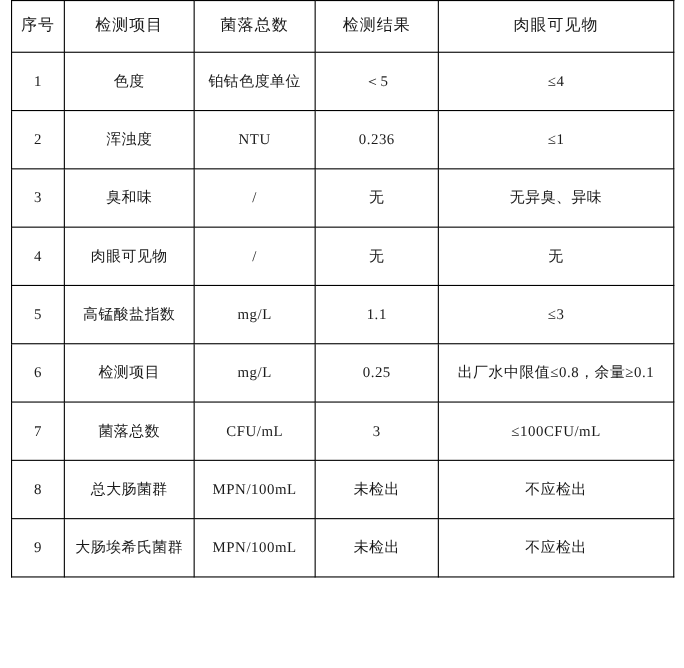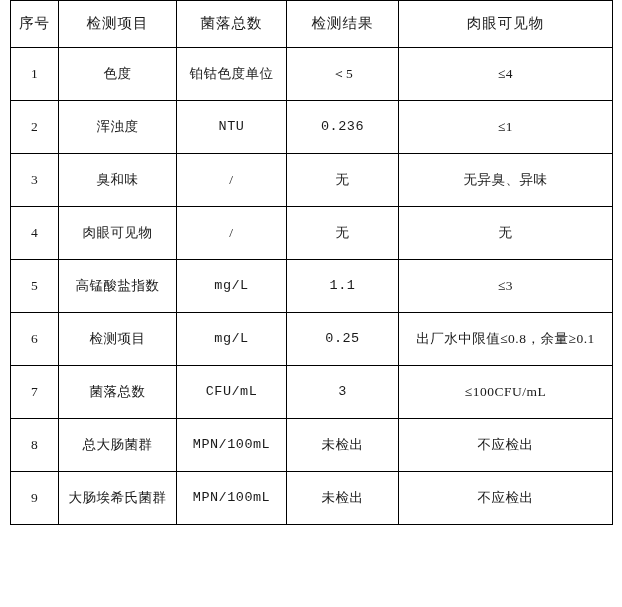--- a/index.html
+++ b/index.html
@@ -62,21 +62,21 @@
   }
   .col-no    { width: 48px; }
   .col-item  { width: 118px; }
   .col-unit  { width: 110px; }
   .col-res   { width: 112px; }
   .col-limit { width: 214px; }
   .two-line {
     line-height: 1.5;
   }
   .cell-ascii {
-    font-family: Liberation Mono, monospace;
+    font-family: Liberation Serif, serif;
   }
 </style>
 </head>
 <body>
 
 <div class="page">
 
 
 
   <table class="water-table">

